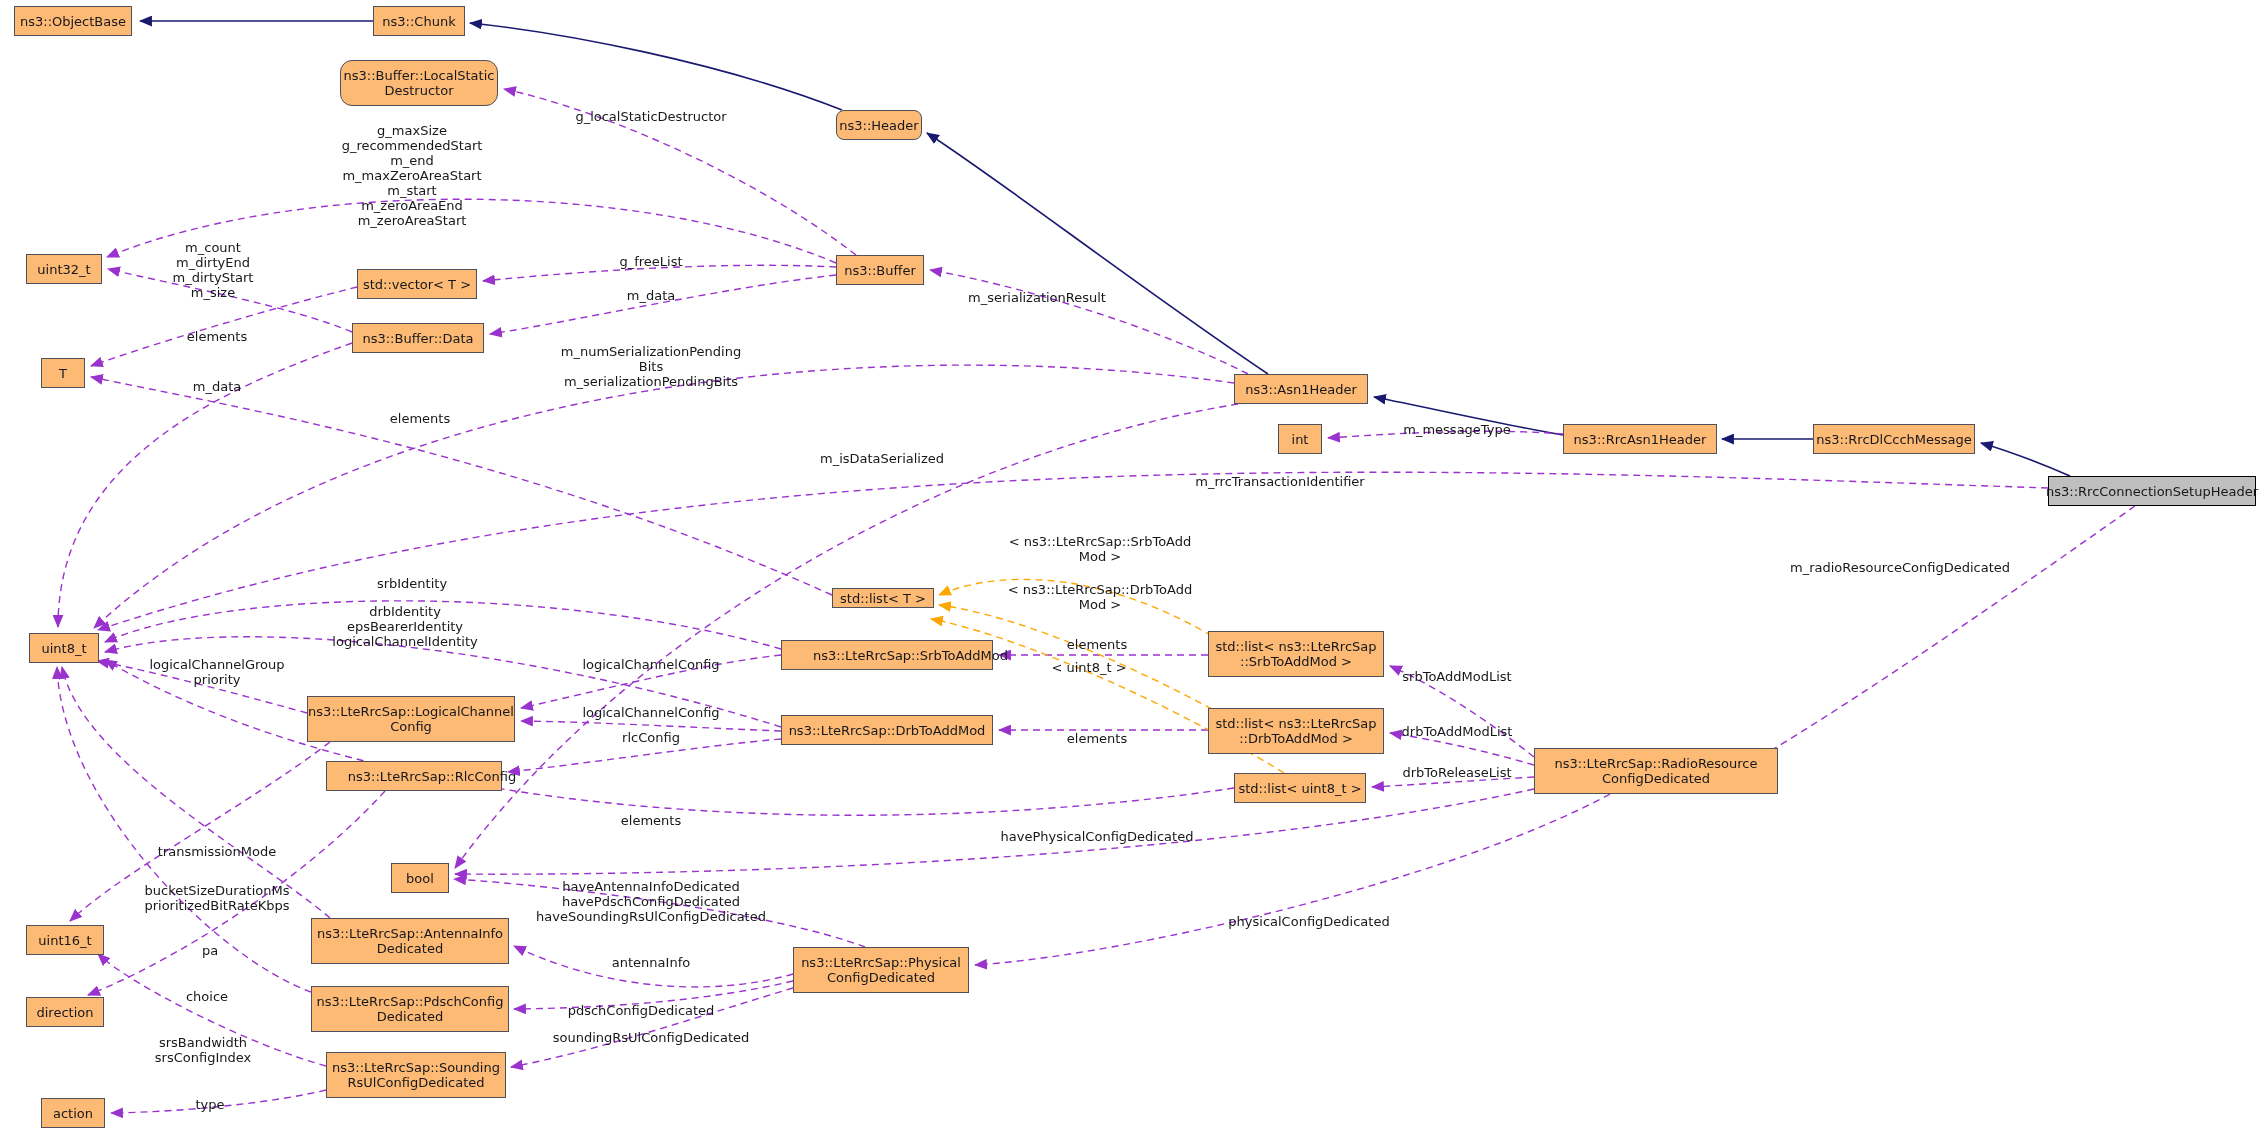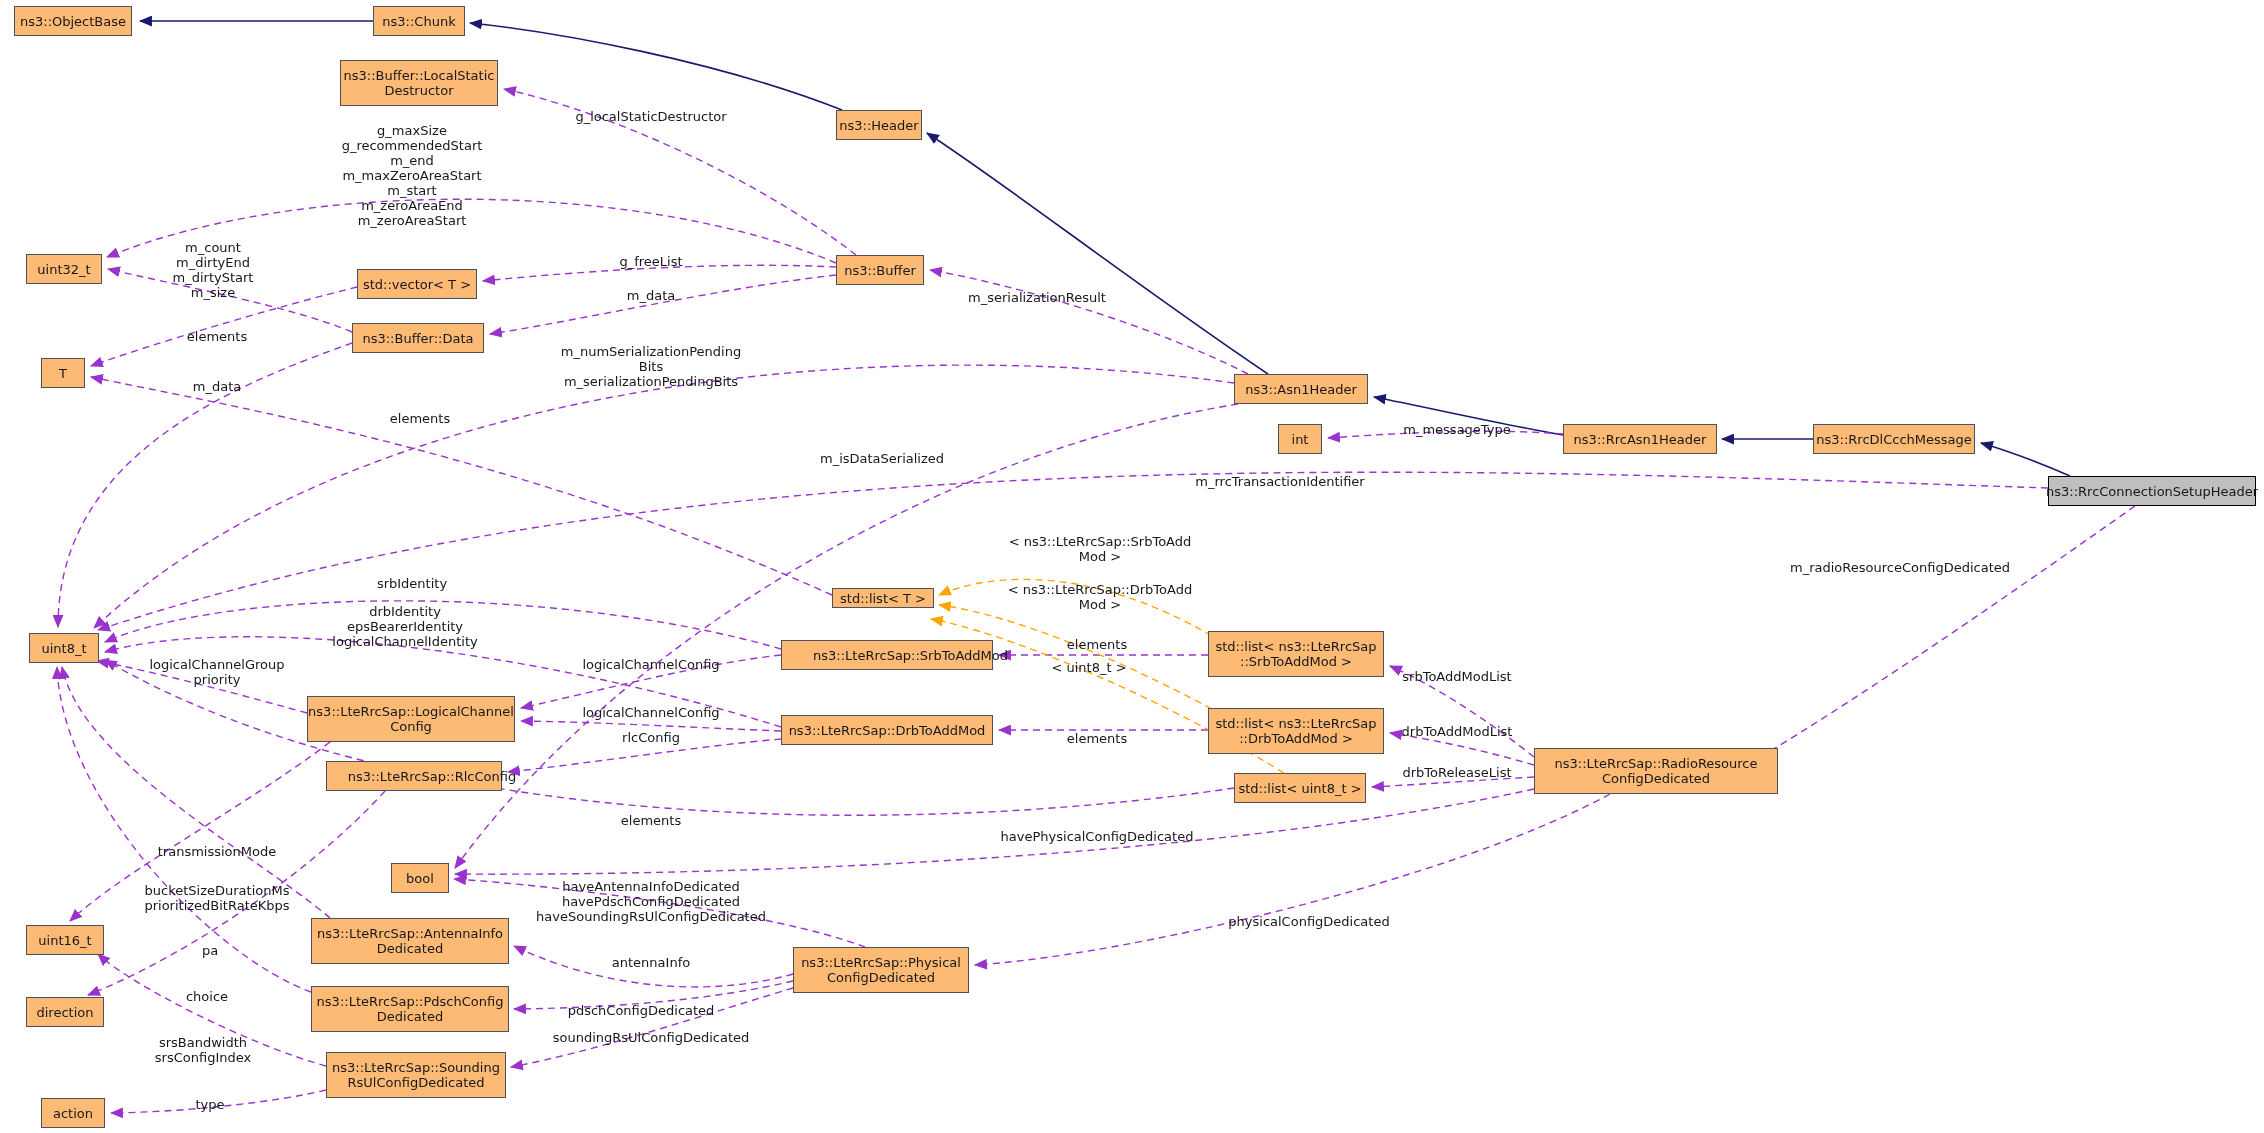--- a/index.html
+++ b/index.html
@@ -147,23 +147,23 @@
     <div class="edge-label" style="left: 1457px; top: 772px;">drbToReleaseList</div>
     <div class="edge-label" style="left: 1097px; top: 836px;">havePhysicalConfigDedicated</div>
     <div class="edge-label" style="left: 1309px; top: 921px;">physicalConfigDedicated</div>
     <div class="edge-label" style="left: 1100px; top: 549px;">&lt; ns3::LteRrcSap::SrbToAdd
 Mod &gt;</div>
     <div class="edge-label" style="left: 1100px; top: 597px;">&lt; ns3::LteRrcSap::DrbToAdd
 Mod &gt;</div>
     <div class="edge-label" style="left: 1089px; top: 667px;">&lt; uint8_t &gt;</div>
     <div class="node" style="left: 14px; top: 6px; width: 118px; height: 30px;">ns3::ObjectBase</div>
     <div class="node" style="left: 373px; top: 6px; width: 92px; height: 30px;">ns3::Chunk</div>
-    <div class="node" style="left: 340px; top: 60px; width: 158px; height: 46px;">ns3::Buffer::LocalStatic
+    <div class="node" style="left: 340px; top: 60px; width: 158px; height: 46px; border-radius: 12px;">ns3::Buffer::LocalStatic
 Destructor</div>
-    <div class="node" style="left: 836px; top: 110px; width: 86px; height: 30px;">ns3::Header</div>
+    <div class="node" style="left: 836px; top: 110px; width: 86px; height: 30px; border-radius: 8px;">ns3::Header</div>
     <div class="node" style="left: 836px; top: 255px; width: 88px; height: 30px;">ns3::Buffer</div>
     <div class="node" style="left: 26px; top: 254px; width: 76px; height: 30px;">uint32_t</div>
     <div class="node" style="left: 357px; top: 269px; width: 120px; height: 30px;">std::vector&lt; T &gt;</div>
     <div class="node" style="left: 352px; top: 323px; width: 132px; height: 30px;">ns3::Buffer::Data</div>
     <div class="node" style="left: 41px; top: 358px; width: 44px; height: 30px;">T</div>
     <div class="node" style="left: 1234px; top: 374px; width: 134px; height: 30px;">ns3::Asn1Header</div>
     <div class="node" style="left: 1278px; top: 424px; width: 44px; height: 30px;">int</div>
     <div class="node" style="left: 1563px; top: 424px; width: 154px; height: 30px;">ns3::RrcAsn1Header</div>
     <div class="node" style="left: 1813px; top: 424px; width: 162px; height: 30px;">ns3::RrcDlCcchMessage</div>
     <div class="node selected" style="left: 2048px; top: 476px; width: 208px; height: 30px;">ns3::RrcConnectionSetupHeader</div>

